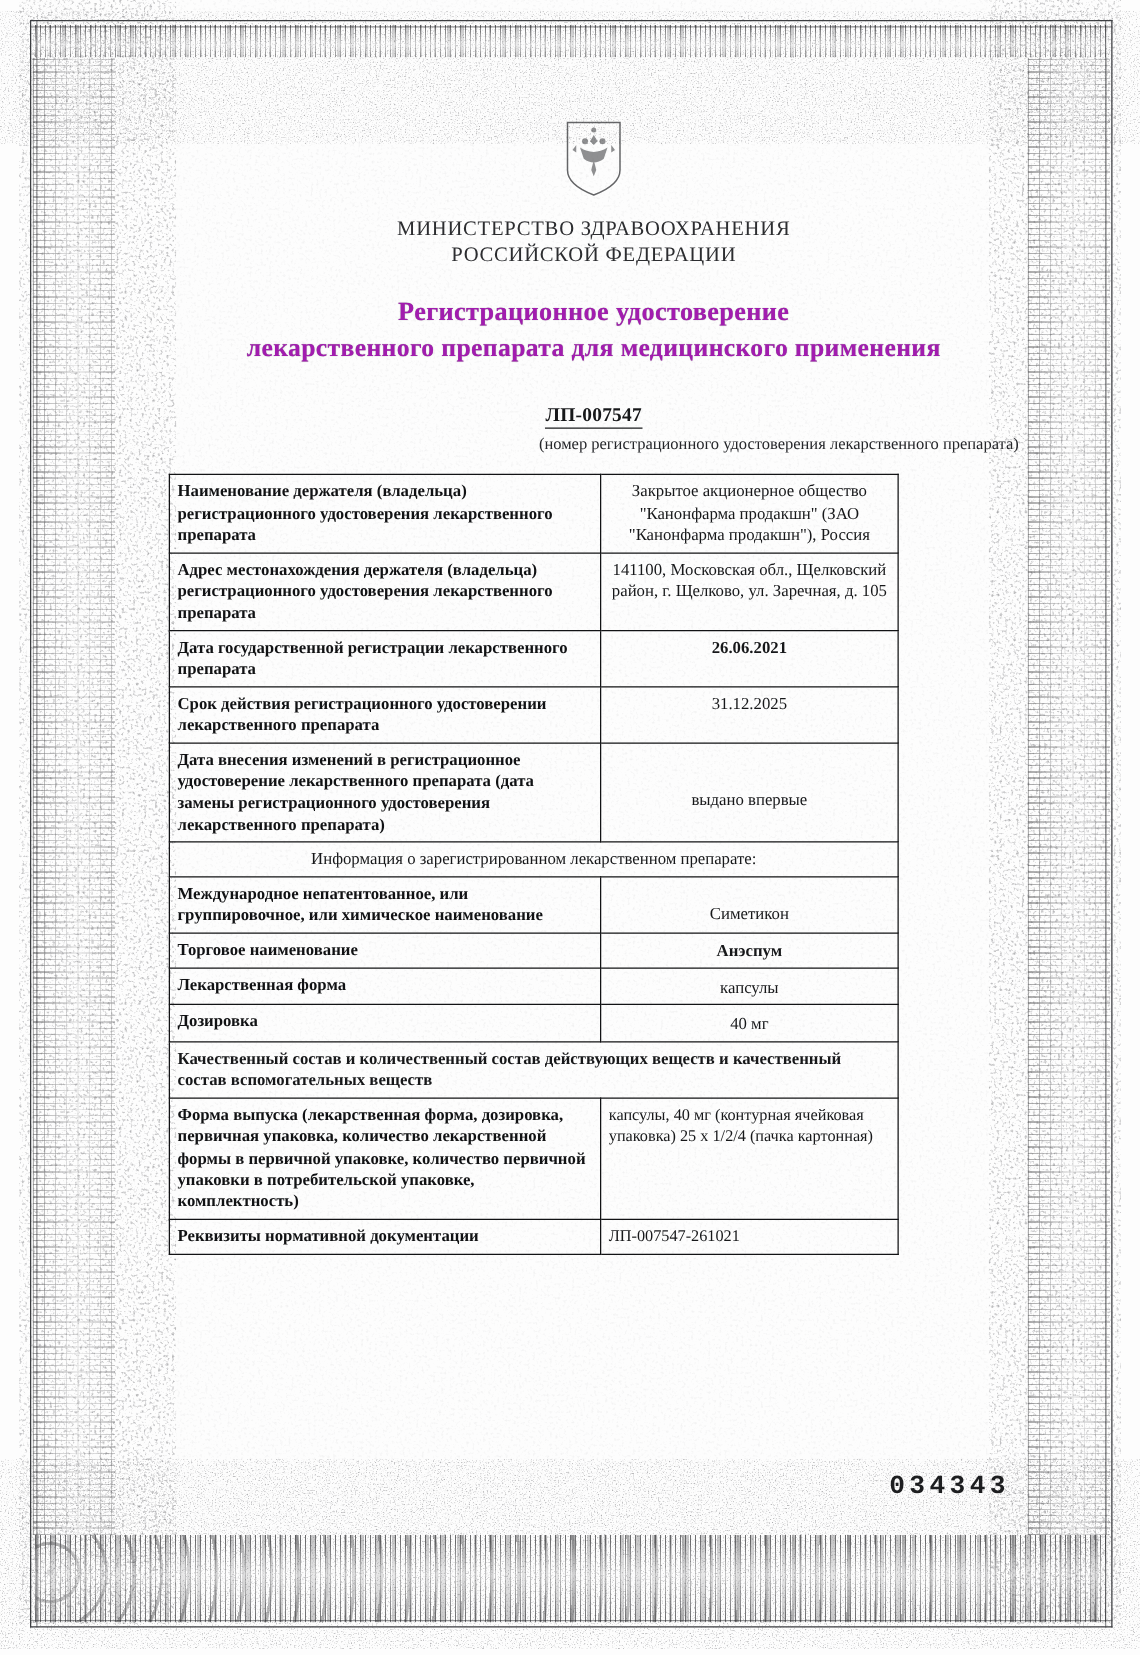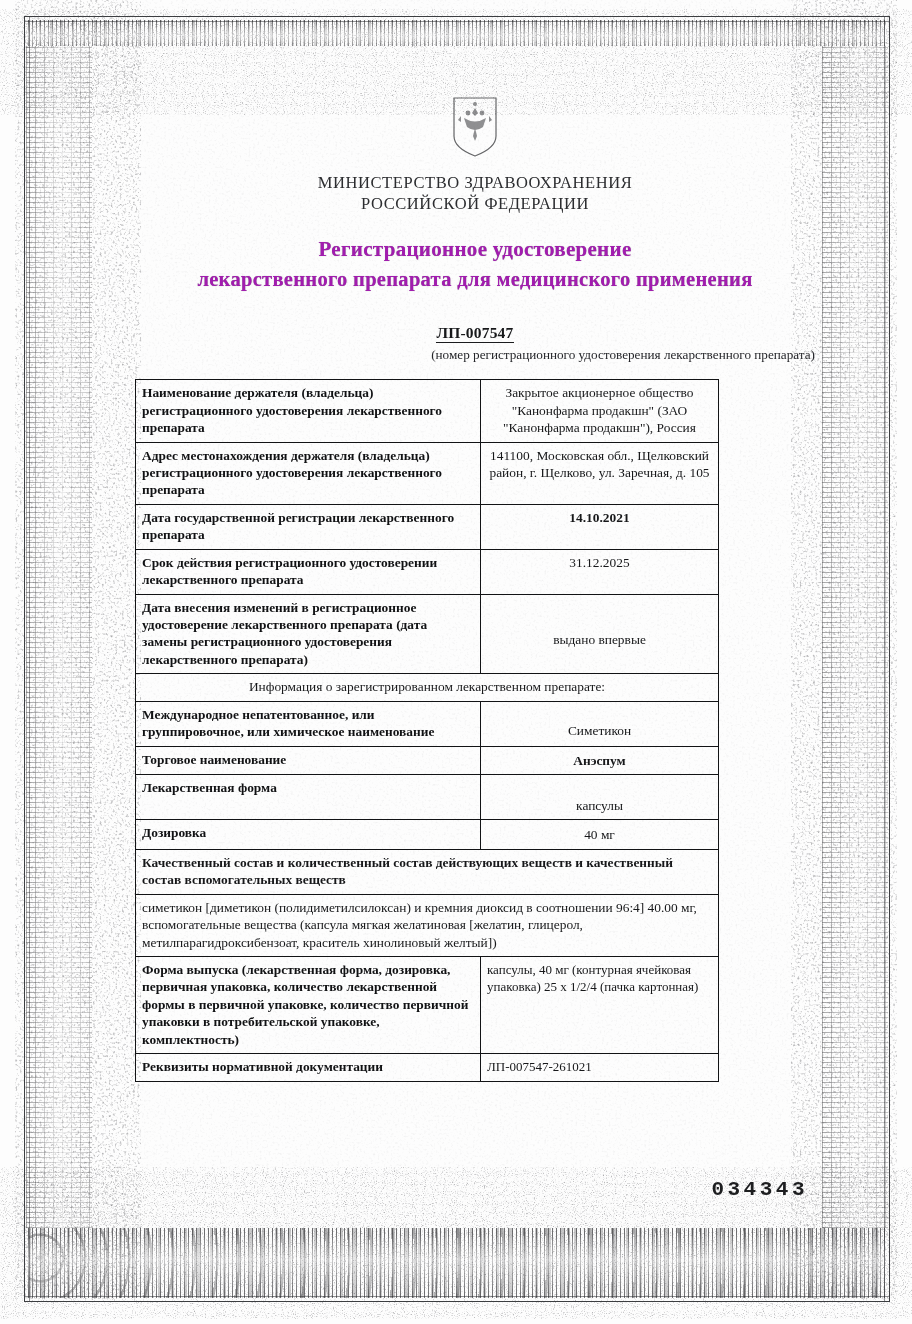--- a/index.html
+++ b/index.html
@@ -281,21 +281,21 @@
         <tr>
           <td class="label">Наименование держателя (владельца) регистрационного удостоверения лекарственного препарата</td>
           <td class="value">Закрытое акционерное общество "Канонфарма продакшн" (ЗАО "Канонфарма продакшн"), Россия</td>
         </tr>
         <tr>
           <td class="label">Адрес местонахождения держателя (владельца) регистрационного удостоверения лекарственного препарата</td>
           <td class="value">141100, Московская обл., Щелковский район, г. Щелково, ул. Заречная, д. 105</td>
         </tr>
         <tr>
           <td class="label">Дата государственной регистрации лекарственного препарата</td>
-          <td class="value bold">14.10.2021</td>
+          <td class="value bold">26.06.2021</td>
         </tr>
         <tr>
           <td class="label">Срок действия регистрационного удостоверении лекарственного препарата</td>
           <td class="value">31.12.2025</td>
         </tr>
         <tr>
           <td class="label">Дата внесения изменений в регистрационное удостоверение лекарственного препарата (дата замены регистрационного удостоверения лекарственного препарата)</td>
           <td class="value" style="padding-top:36px;">выдано впервые</td>
         </tr>
         <tr>
@@ -304,31 +304,28 @@
         <tr>
           <td class="label">Международное непатентованное, или группировочное, или химическое наименование</td>
           <td class="value" style="padding-top:20px;">Симетикон</td>
         </tr>
         <tr>
           <td class="label">Торговое наименование</td>
           <td class="value bold" style="padding-top:5px;">Анэспум</td>
         </tr>
         <tr>
           <td class="label">Лекарственная форма</td>
-          <td class="value" style="padding-top:22px;">капсулы</td>
+          <td class="value" style="padding-top:6px;">капсулы</td>
         </tr>
         <tr>
           <td class="label">Дозировка</td>
           <td class="value" style="padding-top:6px;">40 мг</td>
         </tr>
         <tr>
           <td class="full-bold" colspan="2">Качественный состав и количественный состав действующих веществ и качественный состав вспомогательных веществ</td>
-        </tr>
-        <tr>
-          <td class="full-plain" colspan="2">симетикон [диметикон (полидиметилсилоксан) и кремния диоксид в соотношении 96:4] 40.00 мг, вспомогательные вещества (капсула мягкая желатиновая [желатин, глицерол, метилпарагидроксибензоат, краситель хинолиновый желтый])</td>
         </tr>
         <tr>
           <td class="label">Форма выпуска (лекарственная форма, дозировка, первичная упаковка, количество лекарственной формы в первичной упаковке, количество первичной упаковки в потребительской упаковке, комплектность)</td>
           <td class="value left">капсулы, 40 мг (контурная ячейковая упаковка) 25 х 1/2/4 (пачка картонная)</td>
         </tr>
         <tr>
           <td class="label">Реквизиты нормативной документации</td>
           <td class="value left">ЛП-007547-261021</td>
         </tr>
       </tbody>

